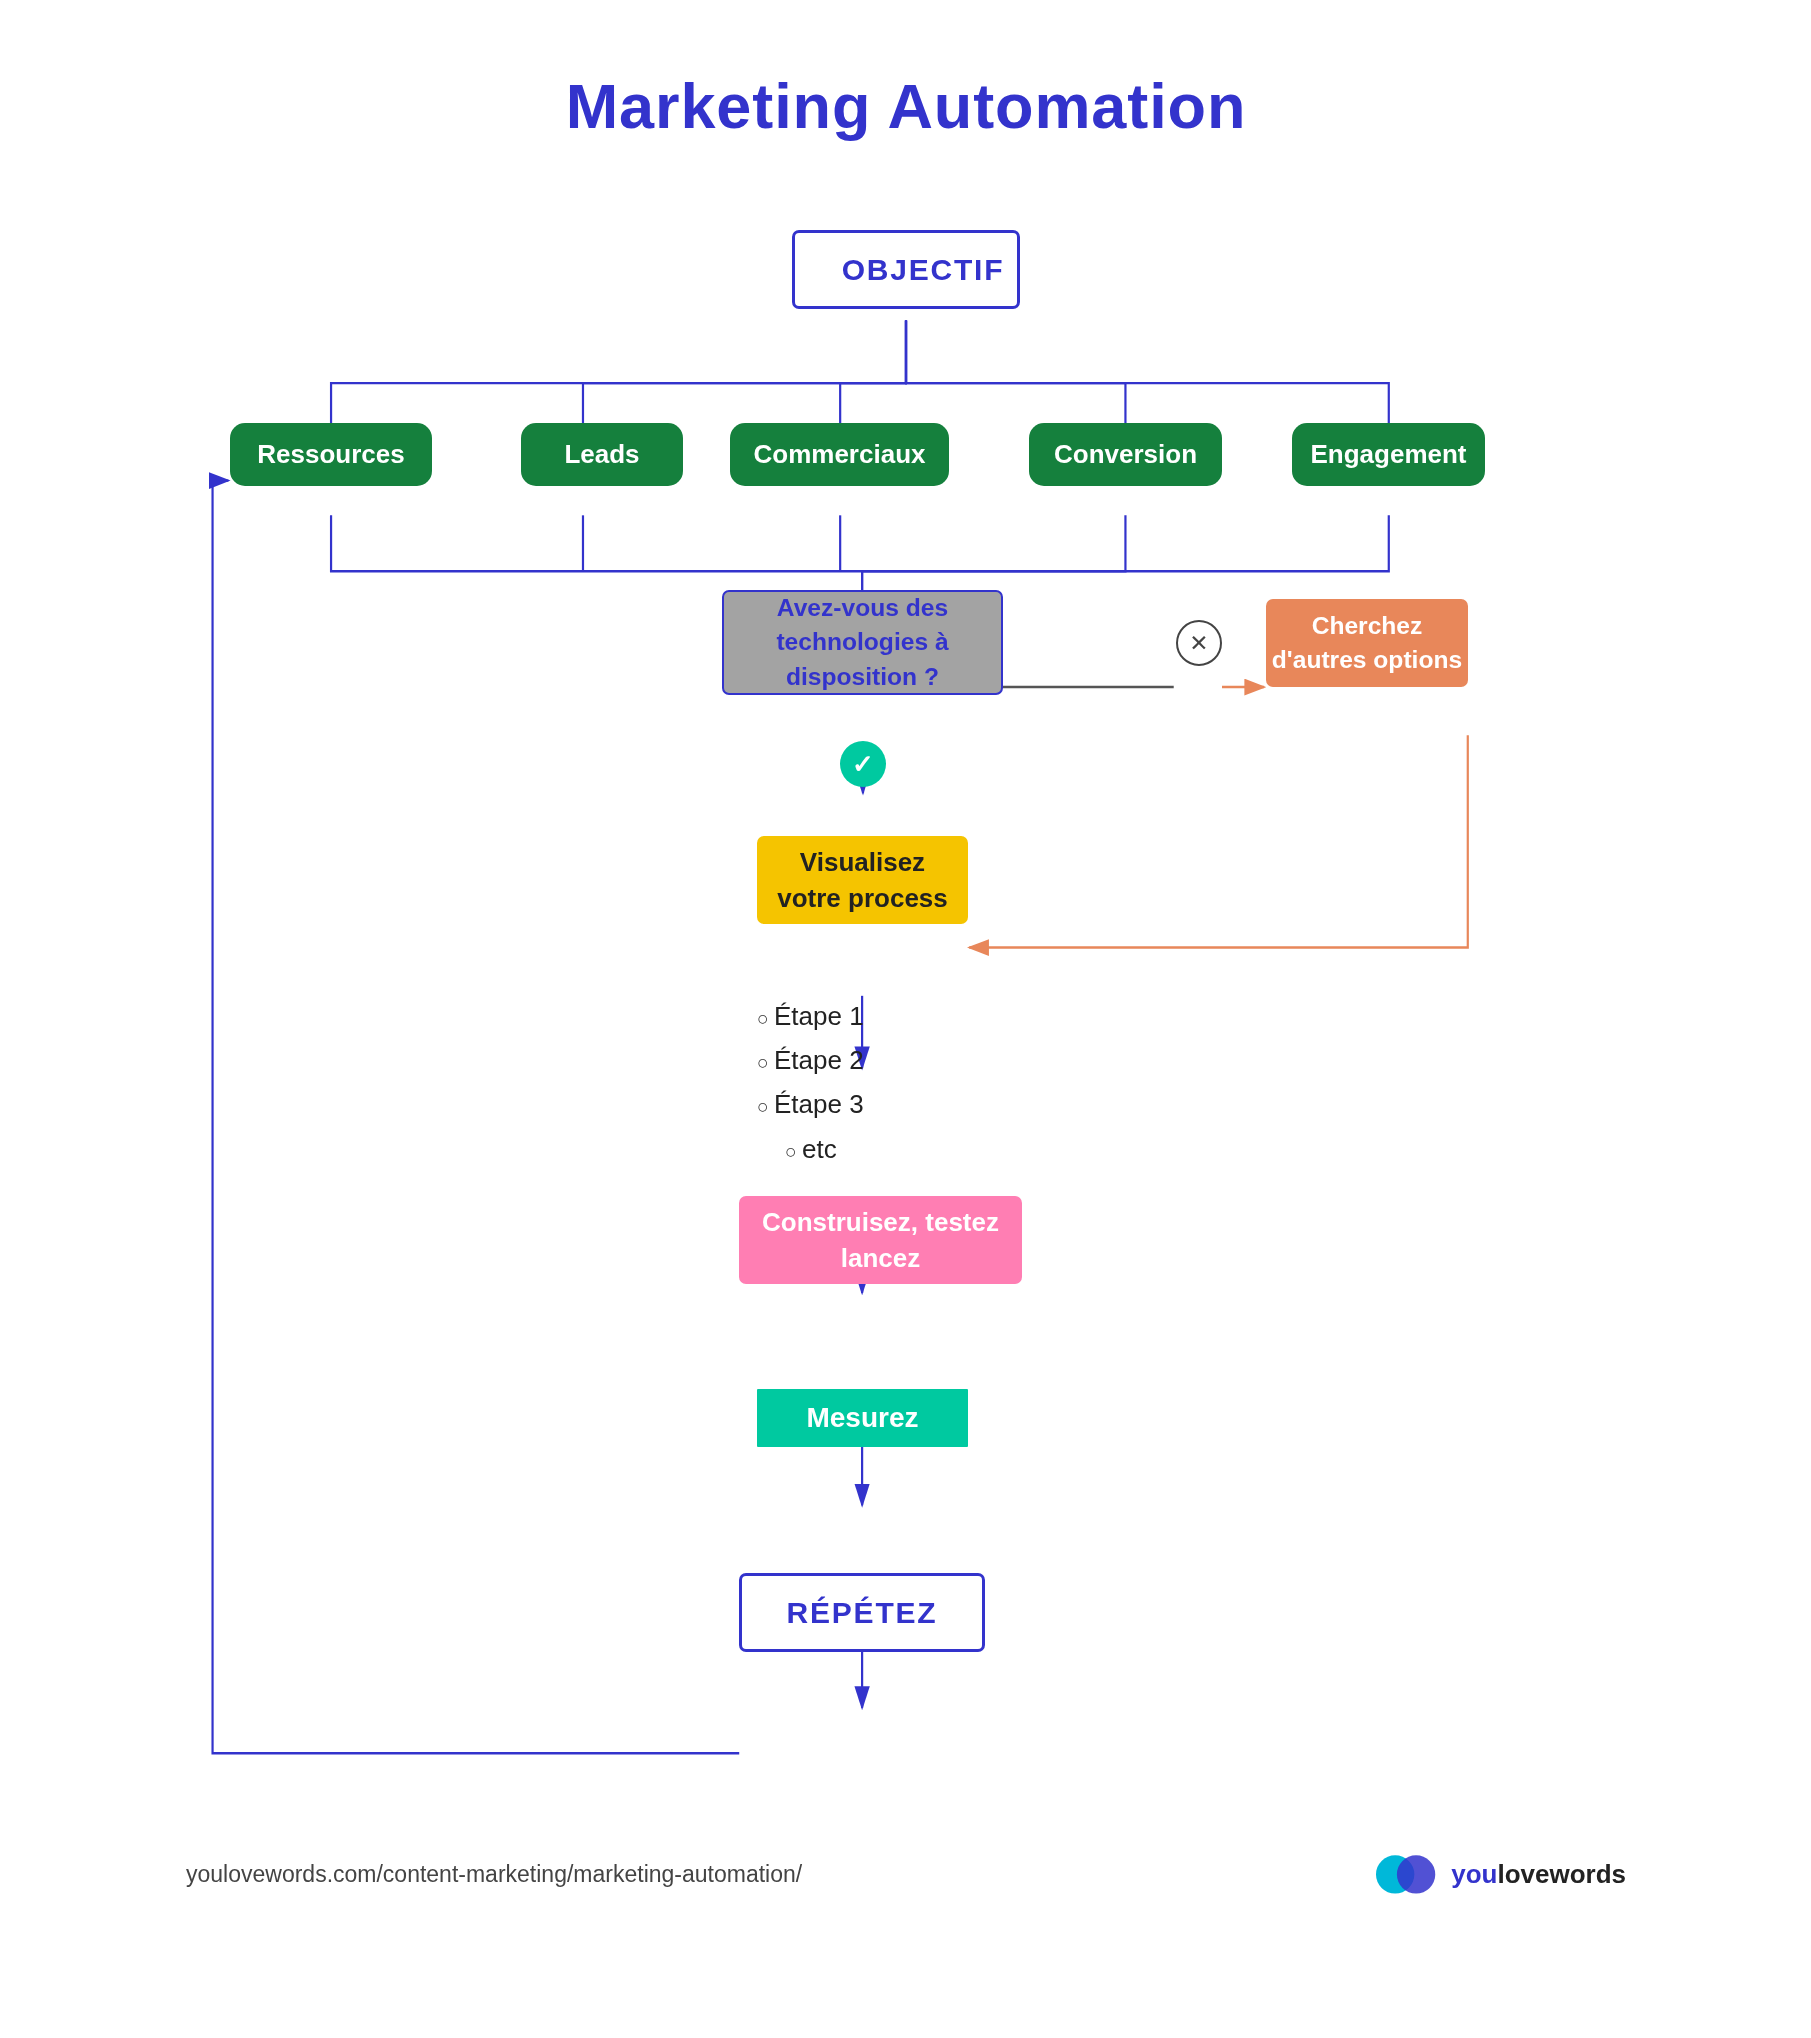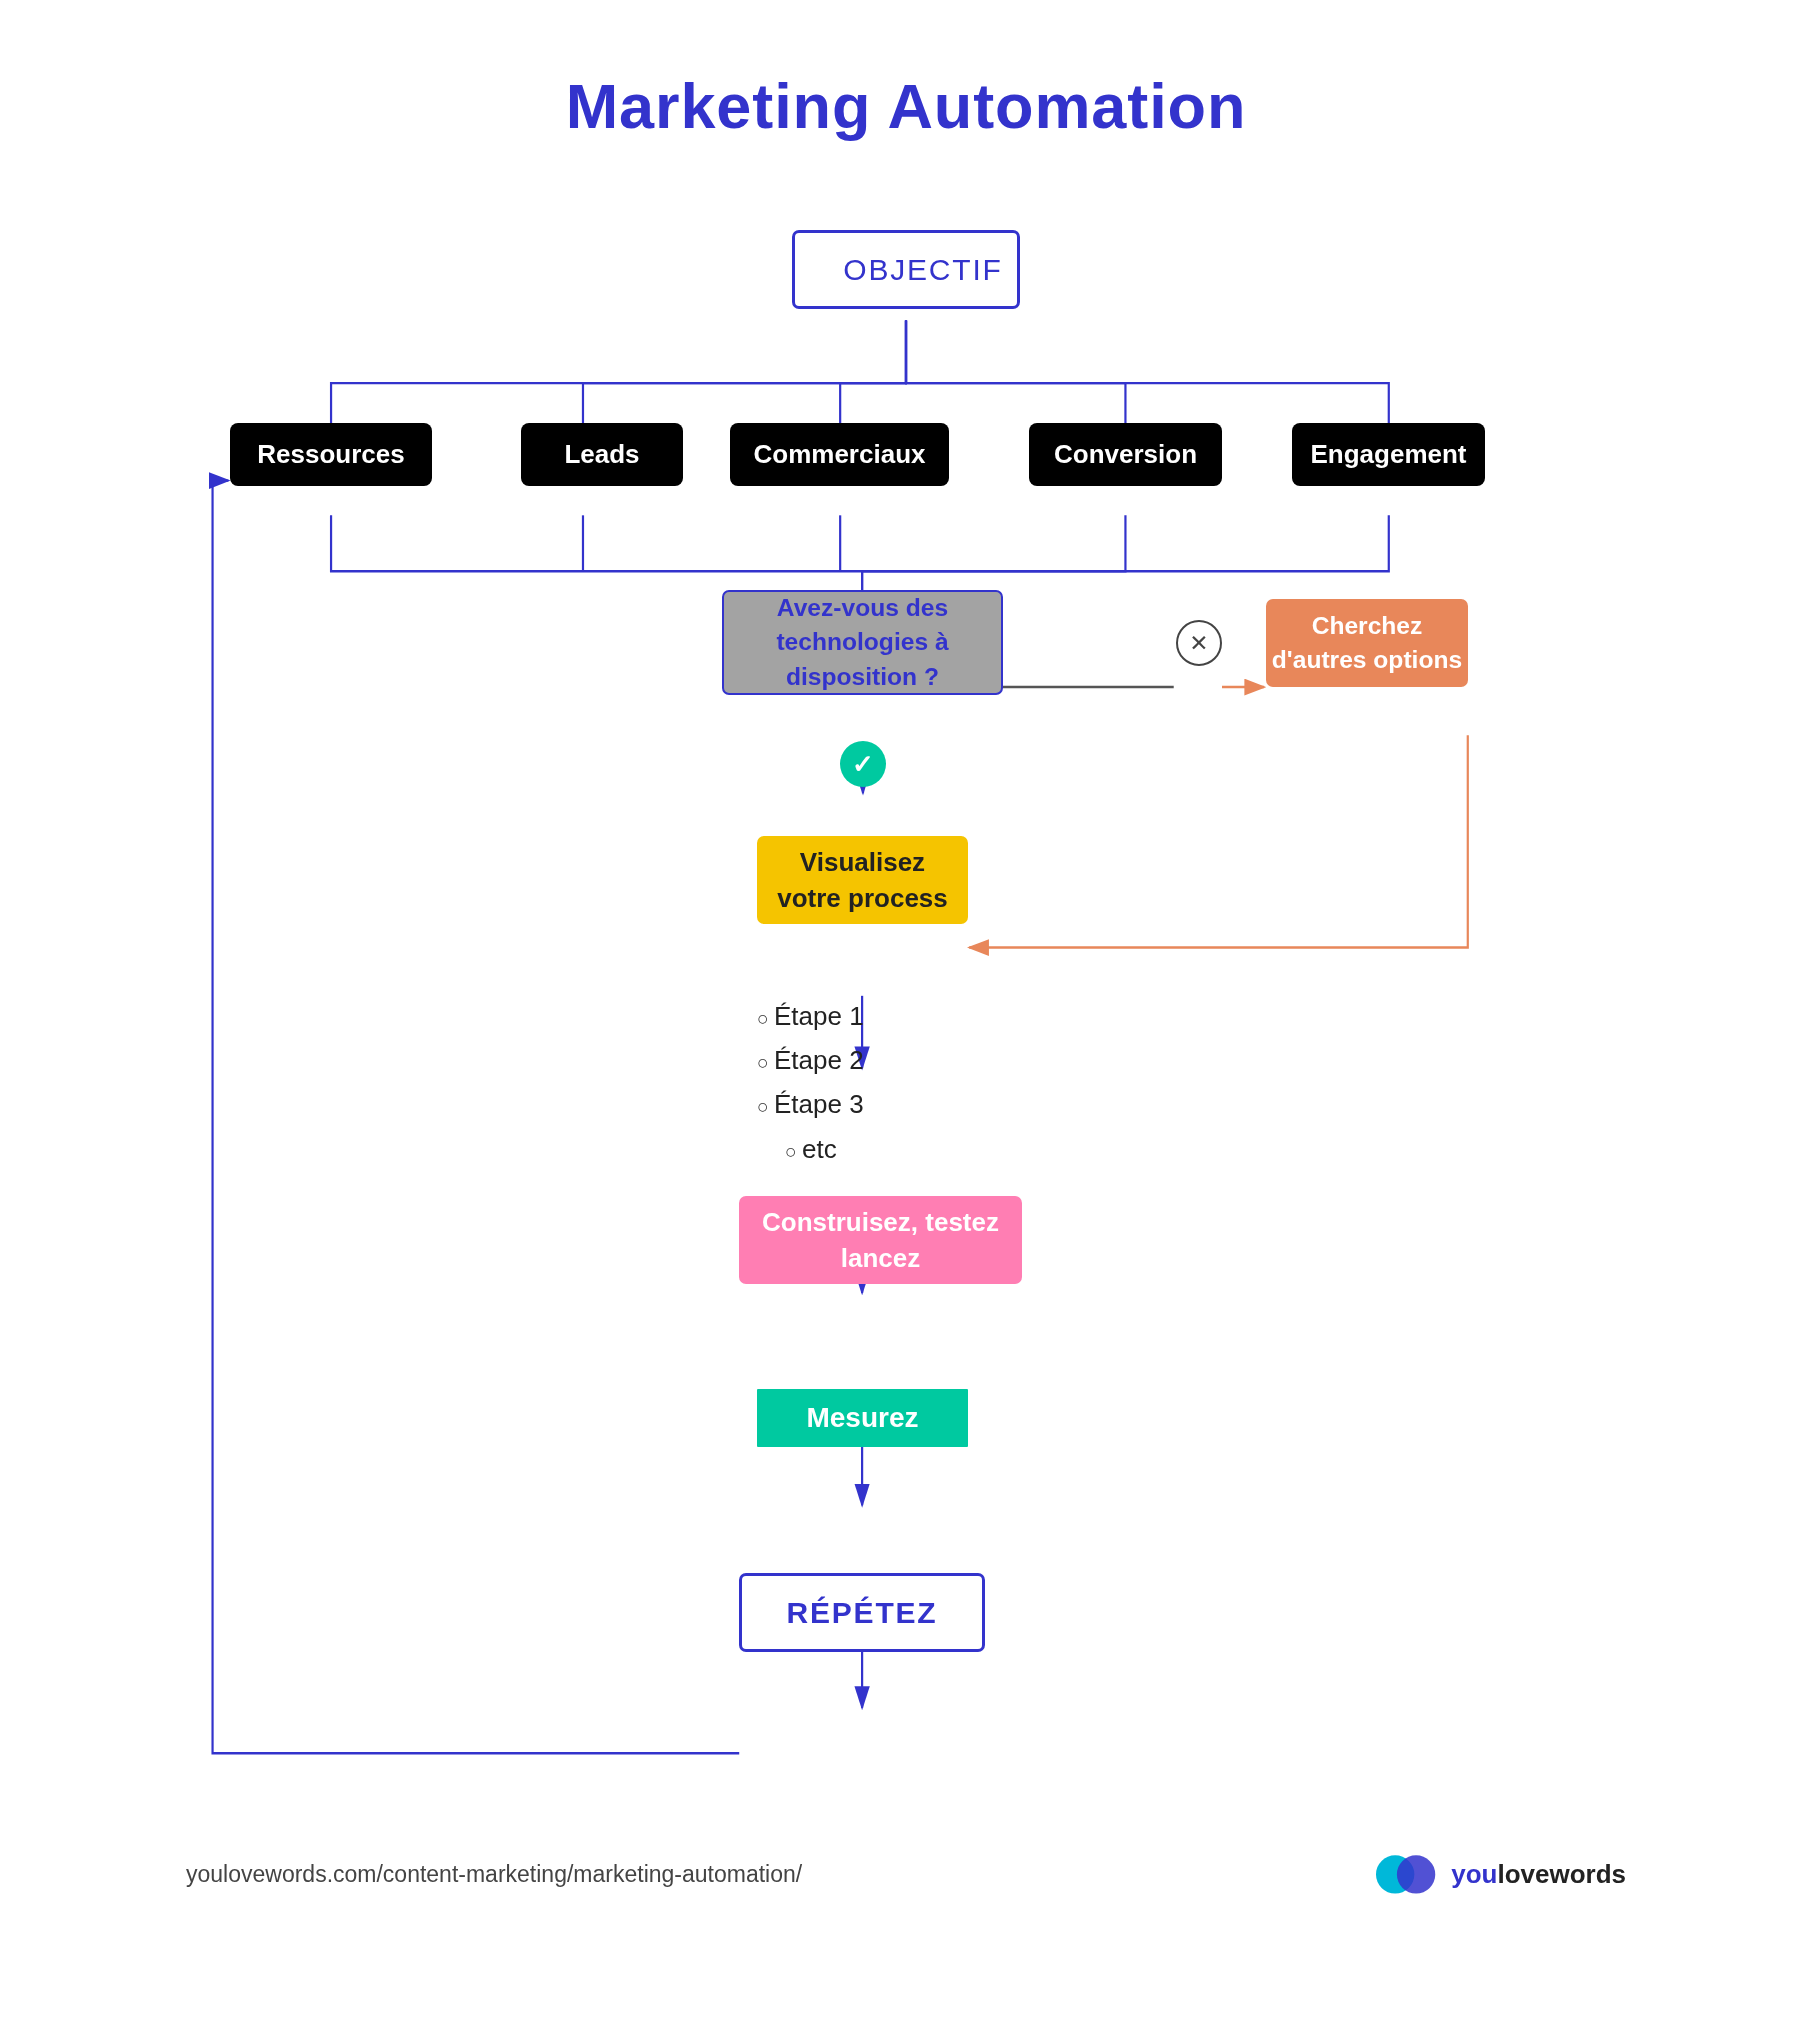--- a/index.html
+++ b/index.html
@@ -55,31 +55,31 @@
       height: 79px;
       border: 3.5px solid #3333cc;
       background: #ffffff;
       border-radius: 7px;
       left: 676px;
       top: 35px;
     }
 
     .node-objectif span {
       font-size: 30px;
-      font-weight: 400;
+      font-weight: 700;
       color: #3333cc;
       letter-spacing: 1.8px;
       margin-left: 34px;
     }
 
     
     .node-cat {
       height: 63px;
-      border-radius: 8px;
-      background: #000000;
+      border-radius: 15px;
+      background: #15803d;
     }
 
     .node-cat span {
       font-size: 26px;
       font-weight: 700;
       color: #fff;
       padding: 0 17.6px;
     }
 
     .node-ressources {

